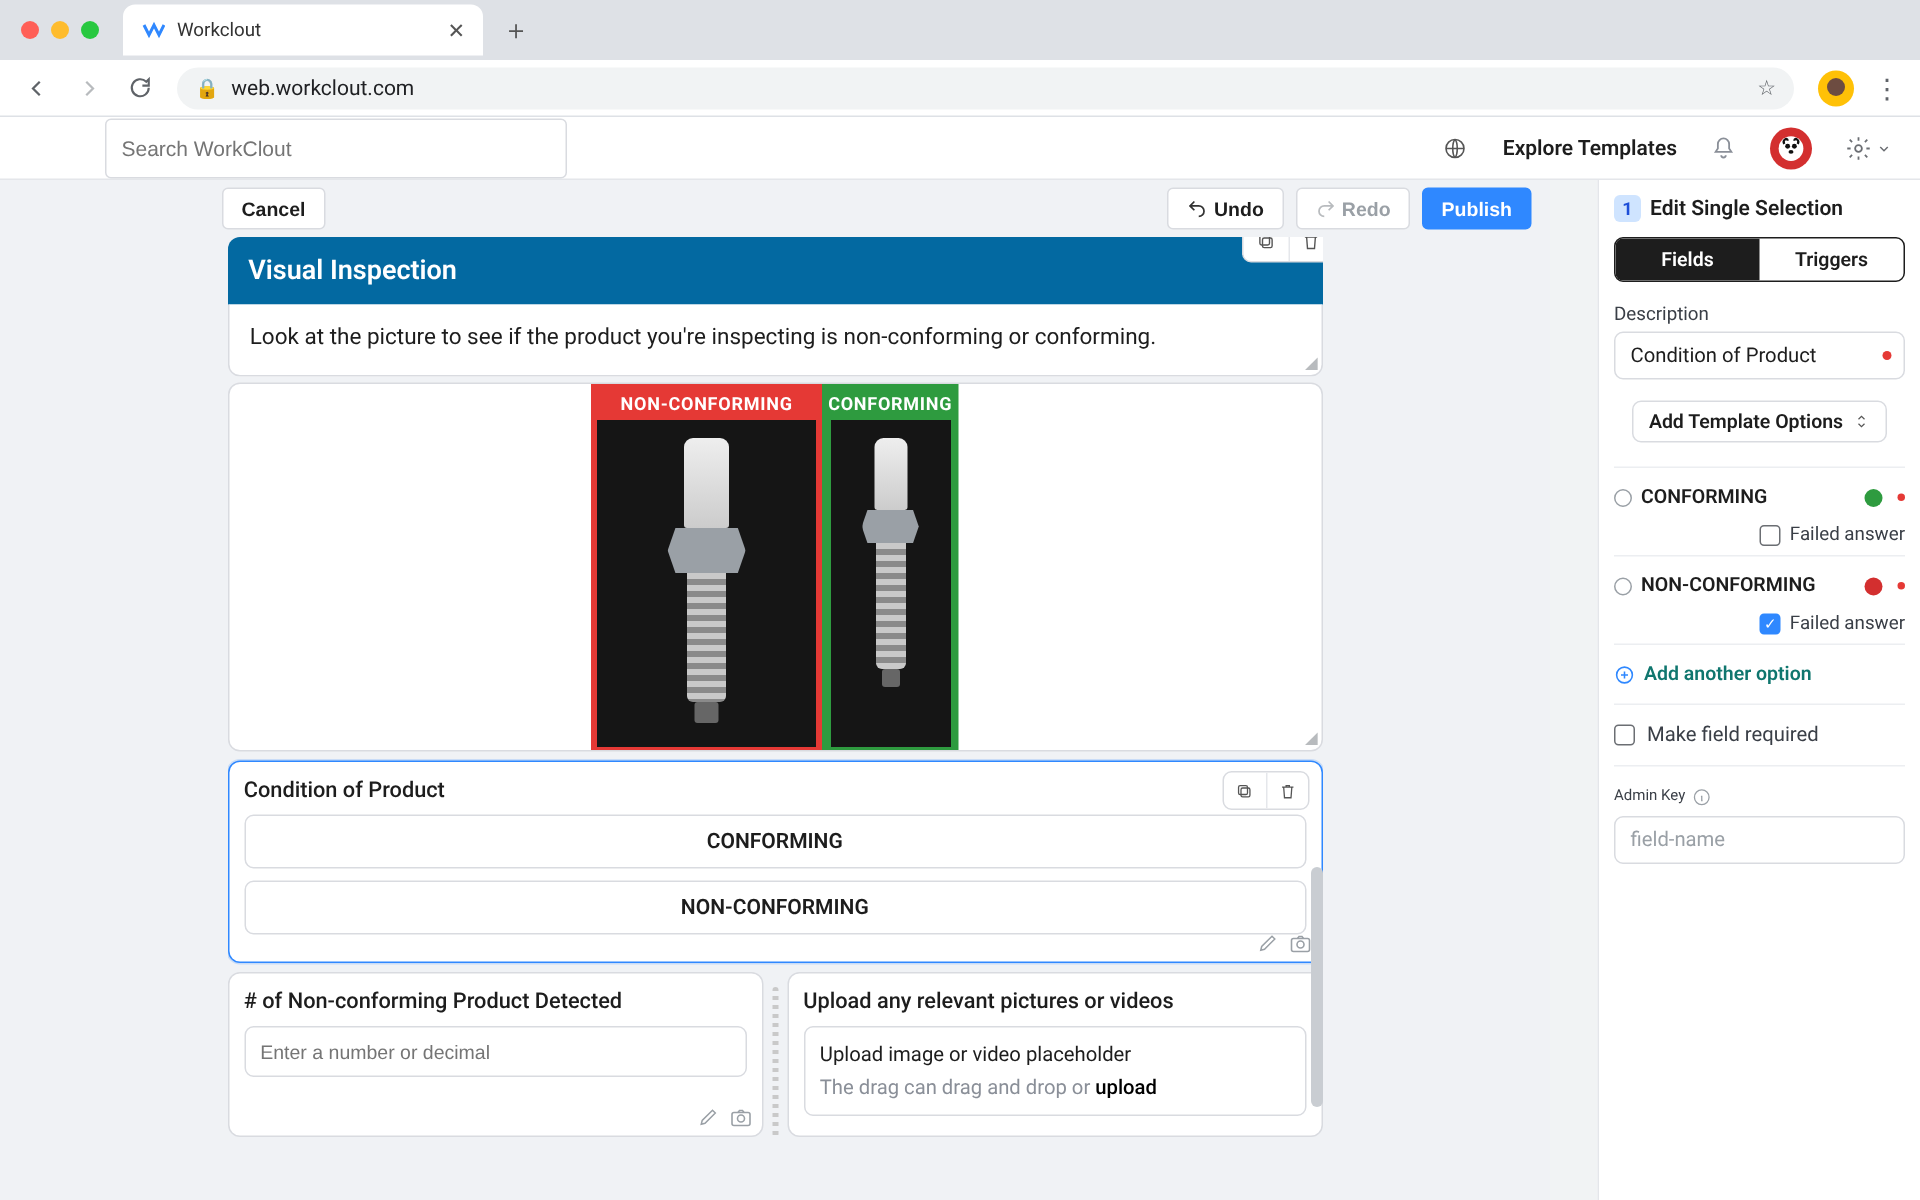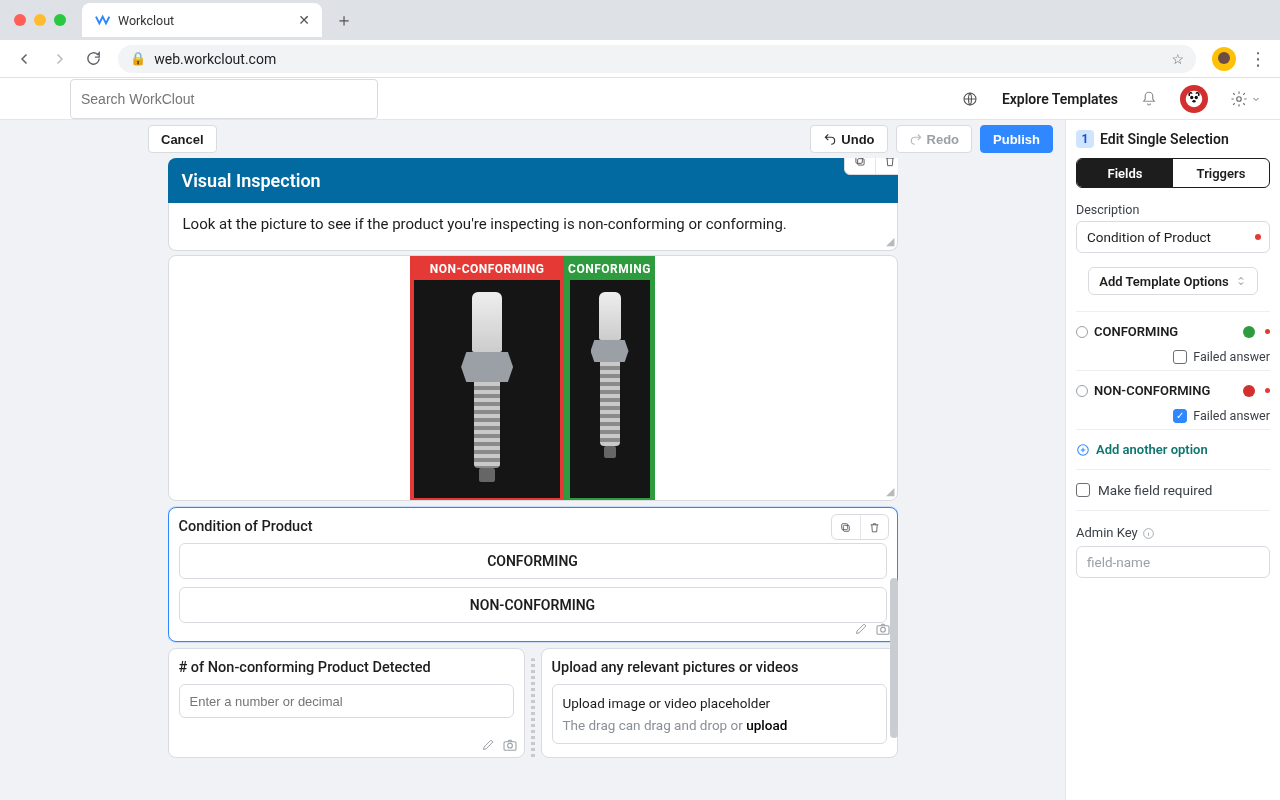--- a/index.html
+++ b/index.html
@@ -34,21 +34,21 @@
   .app-header { background: #fff; height: 42px; display: flex; align-items: center; padding: 0 18px; border-bottom: 1px solid #e4e6ea; }
   .search-box { width: 308px; height: 40px; background: #fff; border: 1px solid #d9dbe0; border-radius: 4px; display: flex; align-items: center; padding: 0 10px; color: #9aa0a6; margin-left: 52px; }
   .search-box input { border: none; outline: none; width: 100%; font-size: 14px; color: #333; background: transparent; }
   .header-right { margin-left: auto; display: flex; align-items: center; gap: 22px; }
   .explore { display: flex; align-items: flex-end; gap: 24px; color: #1d1d1d; font-weight: 600; font-size: 14px; }
   .bell { color: #9aa0a6; }
   .org-avatar { width: 28px; height: 28px; border-radius: 50%; background: #d32f2f; display:flex; align-items:center; justify-content:center; color:#fff; font-size:12px; font-weight:700; }
   .gear { color: #6b6e73; display:flex; align-items:center; gap:2px; }
 
   
-  .app-body { display: flex; height: calc(800px - 40px - 38px - 42px); }
+  .app-body { display: flex; height: calc(800px - 40px - 38px - 42px); gap: 32px; }
   .canvas-side { flex: 1; background: #f0f2f5; display: flex; flex-direction: column; overflow: hidden; position: relative; }
   .toolbar { height: 38px; display: flex; align-items: center; padding: 0 12px 0 148px; }
   .btn { background: #fff; border: 1px solid #d9dbe0; border-radius: 4px; height: 28px; padding: 0 12px; font-size: 13px; font-weight: 600; color: #1d1d1d; display: inline-flex; align-items: center; gap: 4px; cursor: pointer; }
   .btn.of { color:#9aa0a6; }
   .btn.primary { background:#2f88ff; border-color:#2f88ff; color:#fff; }
   .toolbar .spacer { flex:1; }
   .btn + .btn { margin-left: 8px; }
 
   
   .canvas { width: 730px; margin: 0 auto; position: relative; flex:1; overflow: hidden; }
@@ -113,21 +113,21 @@
   .opt-row { border-top:1px solid #eceef1; padding:12px 0 6px; }
   .opt-row .line { display:flex; align-items:center; gap:6px; font-size:13px; font-weight:600; color:#1d1d1d;}
   .opt-row .line .radio { width:12px; height:12px; border:1.5px solid #9aa0a6; border-radius:50%; }
   .opt-row .line .swatch { margin-left:auto; width:12px; height:12px; border-radius:50%; }
   .opt-row .line .dot2 { width:5px; height:5px; border-radius:50%; background:#e53935; margin-left:4px;}
   .opt-row .fa-row { font-size:12.5px; color:#3a3f47; display:flex; align-items:center; justify-content:flex-end; gap:6px; margin-top:10px;}
   .chk { width:14px; height:14px; border:1.5px solid #6b6e73; border-radius:3px; display:inline-flex; align-items:center; justify-content:center; color:#fff; font-size:10px;}
   .chk.on { background:#2f88ff; border-color:#2f88ff; }
   .add-link { color:#0f766e; font-size:13px; font-weight:600; display:flex; align-items:center; gap:6px; padding:12px 0; border-top:1px solid #eceef1; border-bottom:1px solid #eceef1;}
   .req-row { display:flex; align-items:center; gap:8px; padding:12px 0; font-size:13.5px; color:#3a3f47; border-bottom:1px solid #eceef1;}
-  .admin { font-size:13px; color:#3a3f47; margin-top:14px; display:flex; align-items:flex-end; gap:4px;}
+  .admin { font-size:10px; color:#3a3f47; margin-top:14px; display:flex; align-items:flex-start; gap:4px;}
   .admin-input { border:1px solid #d9dbe0; border-radius:6px; height:32px; padding:0 10px; font-size:13.5px; margin-top:6px; display:flex; align-items:center; color:#9aa0a6;}
   svg { display:block; }
 </style>
 </head>
 <body>
 
 <div class="chrome-top">
   <div class="chrome-tabbar">
     <div class="traffic">
       <span class="red"></span>

